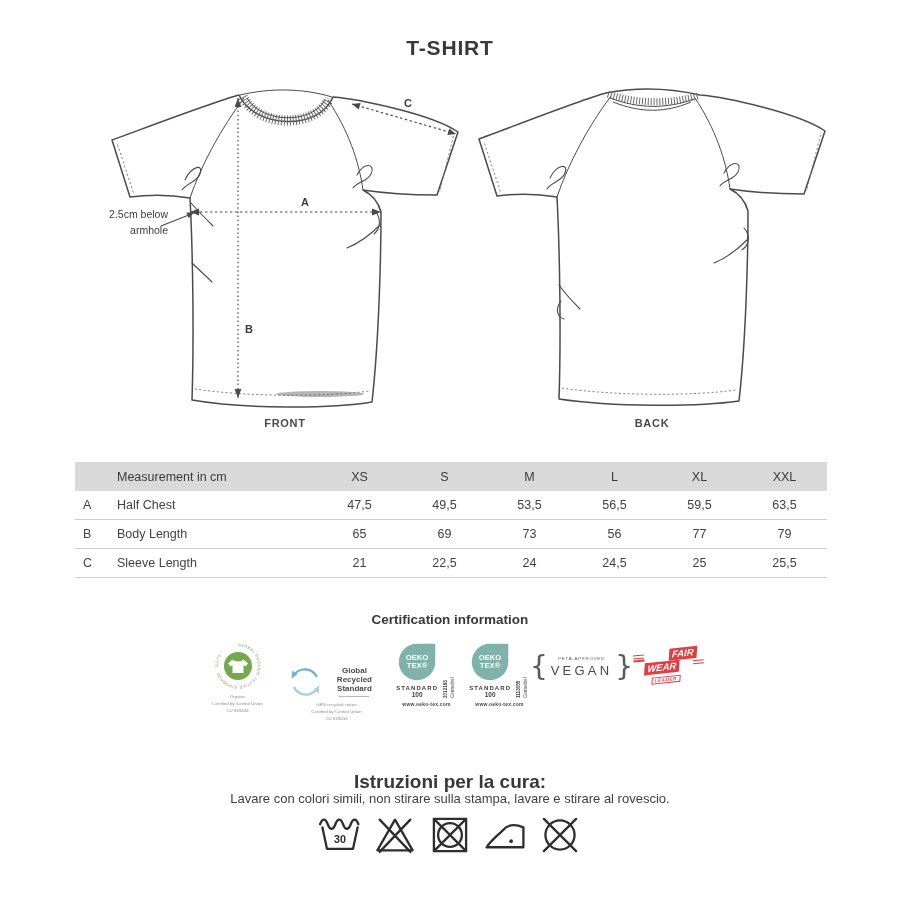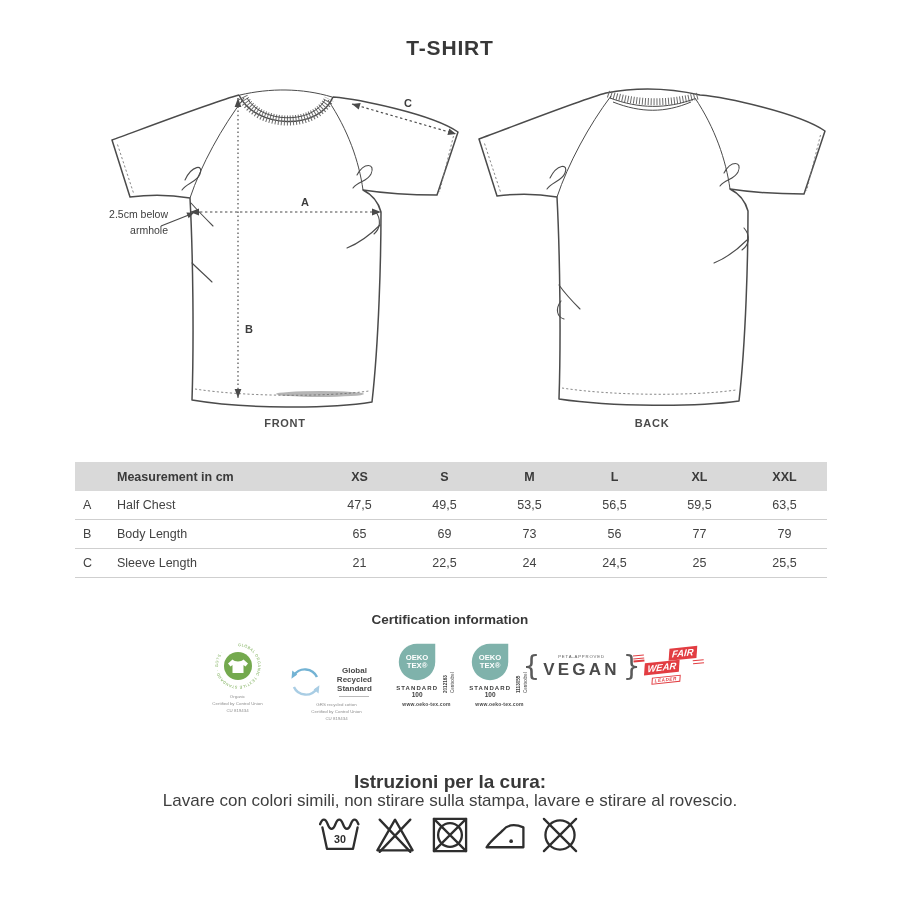--- a/index.html
+++ b/index.html
@@ -25,73 +25,73 @@
   .mk{font:bold 11px "Liberation Sans",sans-serif;fill:#3d3d3d;}
 
   .shirt-label{position:absolute;top:417px;width:380px;text-align:center;
                font-size:11px;font-weight:bold;letter-spacing:.7px;color:#4a4a4a;}
   .front-label{left:95px;} .back-label{left:462px;}
   .annotation{position:absolute;left:92px;top:206px;width:76px;text-align:right;
               font-size:10.5px;font-weight:normal;line-height:1.55;color:#3d3d3d;}
 
   .size-table{position:absolute;left:75px;top:462px;width:752px;}
   .t-head{display:grid;grid-template-columns:30px 212px repeat(6,1fr);background:#d9d9d9;
-          height:29px;align-items:center;font-weight:bold;font-size:12.5px;color:#3a3a3a;}
+          height:29px;align-items:center;font-weight:normal;font-size:12.5px;color:#3a3a3a;}
   .t-row{display:grid;grid-template-columns:30px 212px repeat(6,1fr);height:28px;
          align-items:center;font-size:12.5px;border-bottom:1px solid #cfcfcf;color:#424242;}
   .t-letter{padding-left:8px;}
   .t-label{padding-left:12px;}
   .t-size,.t-val{text-align:center;}
 
   .cert-title{position:absolute;top:612px;left:0;width:100%;text-align:center;
               font-weight:bold;font-size:13.5px;color:#383838;}
   .logos{position:absolute;top:641px;left:0;width:100%;display:flex;
          justify-content:center;align-items:flex-start;gap:11px;}
   .logo{display:flex;flex-direction:column;align-items:center;}
   .logo-caption{margin-top:3px;font-size:4.4px;line-height:1.55;color:#8f8f8f;text-align:center;}
 
   .gots{width:80px;}
   .grs{width:96px;}
   .grs-top{display:flex;align-items:center;gap:3px;margin-top:24px;}
   .grs-title{font-size:8px;font-weight:bold;color:#4a4a4a;line-height:1.12;text-align:center;}
   .grs-rule{width:30px;height:1px;background:#b9b9b9;margin:2px auto 0;}
 
   .oeko{width:62px;}
-  .oeko-row{display:flex;align-items:flex-start;gap:4px;}
+  .oeko-row{display:flex;align-items:flex-end;gap:4px;}
   .oeko-col{display:flex;flex-direction:column;align-items:center;}
   .oeko-std{font-size:6px;font-weight:bold;letter-spacing:1.1px;color:#3f3f3f;margin-top:2px;}
   .oeko-100{font-size:6.5px;font-weight:bold;color:#3f3f3f;}
   .oeko-vert{writing-mode:vertical-rl;transform:rotate(180deg);font-size:4.6px;
              color:#3f3f3f;line-height:1.6;height:52px;}
   .oeko-vert .num{font-weight:bold;}
   .oeko-url{font-size:5px;font-weight:bold;color:#4a4a4a;margin-top:3px;letter-spacing:.2px;}
 
   .vegan{width:80px;flex-direction:row;justify-content:center;gap:3px;margin-top:12px;align-items:center;}
   .vegan-brace{font-size:28px;color:#5a5a5a;font-family:"DejaVu Sans",sans-serif;line-height:1;}
   .vegan-mid{display:flex;flex-direction:column;align-items:center;}
   .vegan-small{font-size:4.3px;letter-spacing:.8px;color:#5a5a5a;}
-  .vegan-big{font-size:17px;letter-spacing:3.2px;color:#4a4a4a;margin-top:1.5px;font-weight:bold;}
+  .vegan-big{font-size:13px;letter-spacing:3.2px;color:#4a4a4a;margin-top:1.5px;}
 
   .fairwear{width:70px;height:50px;position:relative;margin-top:8px;transform:rotate(-6deg);}
   .fw-block{position:absolute;background:#e23d42;color:#fff;font-weight:bold;font-style:italic;
             font-size:9.5px;padding:0 3px;transform:skewX(-10deg);line-height:1.3;}
   .fw-fair{right:4px;top:0;}
   .fw-wear{left:12px;top:12px;}
   .fw-leader{position:absolute;left:18px;top:27px;border:1px solid #e23d42;color:#e23d42;
              font-size:4.6px;font-weight:bold;letter-spacing:.6px;padding:0 2px;transform:skewX(-10deg);}
   .fw-micro{position:absolute;display:flex;flex-direction:column;gap:1.5px;}
   .fw-bar{width:11px;height:1.2px;background:#e23d42;}
   .fw-micro-left{left:2px;top:3px;}
   .fw-micro-right{right:-2px;top:14px;}
 
   .note{position:absolute;top:727px;left:0;width:100%;text-align:center;font-size:13px;color:#3f3f3f;}
   .care-title{position:absolute;top:771px;left:0;width:100%;text-align:center;
               font-weight:bold;font-size:19px;color:#383838;}
   .care-instructions{position:absolute;top:791px;left:0;width:100%;text-align:center;
-                     font-size:17px;color:#3f3f3f;}
+                     font-size:13px;color:#3f3f3f;}
   .care-icons{position:absolute;top:812px;left:0;width:100%;display:flex;justify-content:center;gap:9px;}
   .care-icon{width:46px;height:46px;}
   .ci{fill:none;stroke:#2e2e2e;stroke-width:3;stroke-linecap:round;stroke-linejoin:round;}
   .ci-txt{font:bold 14px "Liberation Sans",sans-serif;fill:#2e2e2e;}
 </style>
 </head>
 <body>
 
 <div id="canvas">
 

